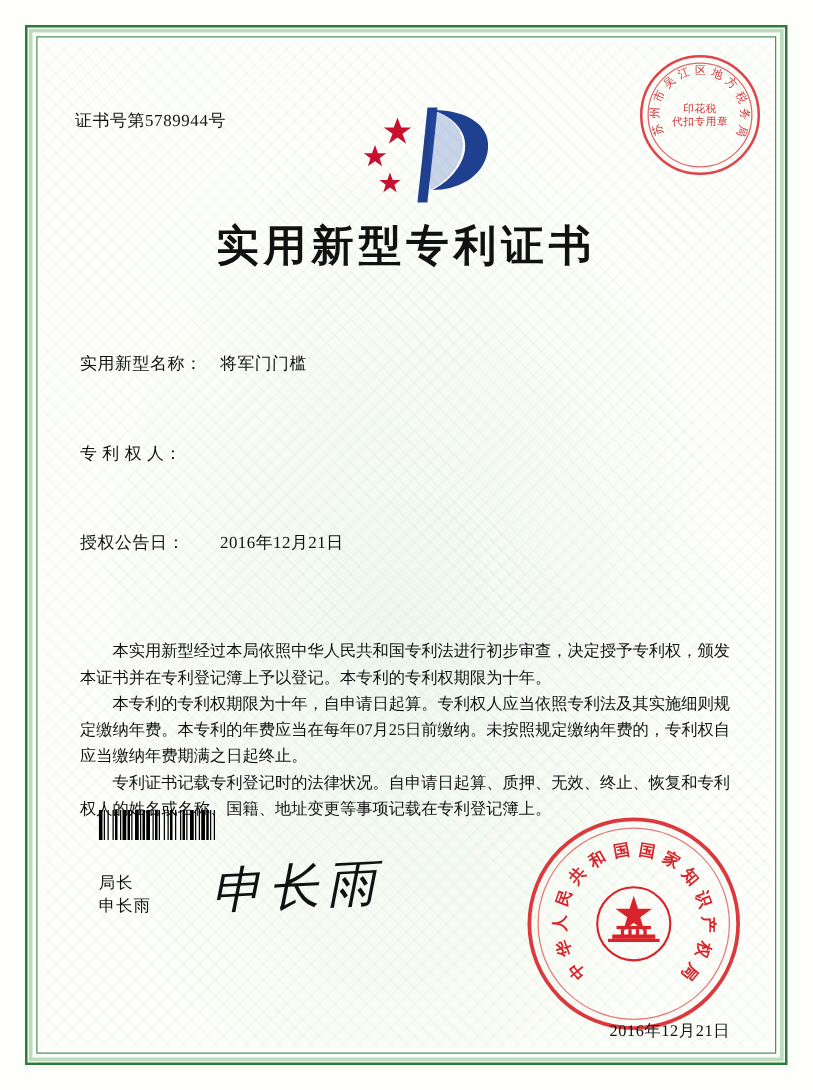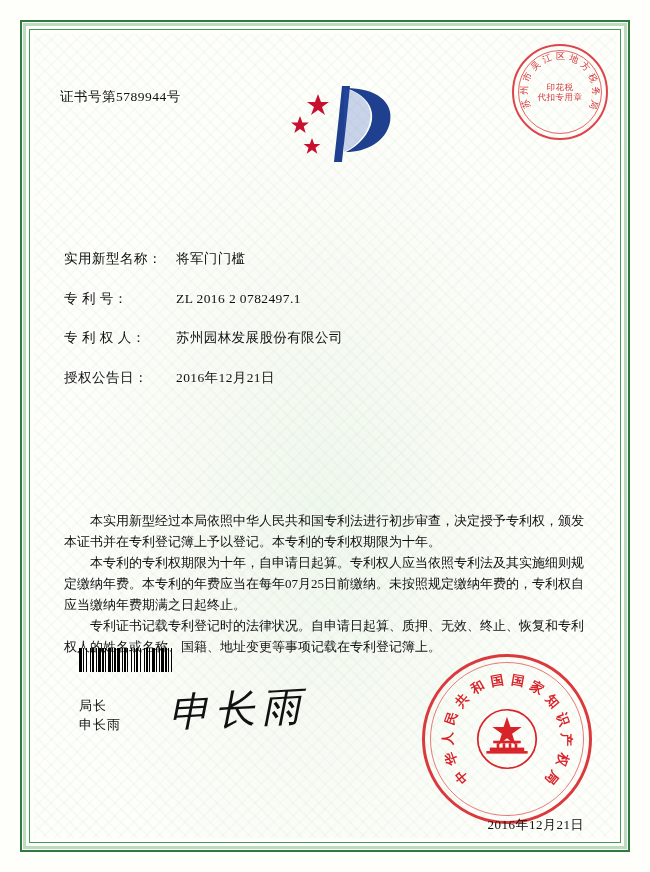--- a/index.html
+++ b/index.html
@@ -157,20 +157,21 @@
     display: flex;
     align-items: baseline;
     margin-bottom: 21.5px;
     font-size: 13.5px;
     color: #111;
   }
   .field .label {
     width: 112px;
     flex: 0 0 112px;
     letter-spacing: 0.5px;
+    margin-top: 32px;
   }
   .field .value {
     flex: 1 1 auto;
     letter-spacing: 0.4px;
   }
 
   
   .body-text {
     position: absolute;
     left: 30px;
@@ -326,33 +327,29 @@
             <span style="transform: rotate(22deg) translate(-4px, -40px); transform-origin: 0px 0px; position: absolute; left: 0px; top: 0px;">地</span>
             <span style="transform: rotate(44deg) translate(-4px, -40px); transform-origin: 0px 0px; position: absolute; left: 0px; top: 0px;">方</span>
             <span style="transform: rotate(66deg) translate(-4px, -40px); transform-origin: 0px 0px; position: absolute; left: 0px; top: 0px;">税</span>
             <span style="transform: rotate(88deg) translate(-4px, -40px); transform-origin: 0px 0px; position: absolute; left: 0px; top: 0px;">务</span>
             <span style="transform: rotate(110deg) translate(-4px, -40px); transform-origin: 0px 0px; position: absolute; left: 0px; top: 0px;">局</span>
           </div>
         <div class="st-center">印花税<br>代扣专用章</div>
       </div>
     </div>
 
+    <div class="title">实用新型专利证书</div>
 
     <div class="fields">
       <div class="field">
         <span class="label">实用新型名称：</span>
         <span class="value">将军门门槛</span>
       </div>
       <div class="field">
-        <span class="label">专 利 号：</span>
-        <span class="value">ZL 2016 2 0782497.1</span>
-      </div>
-      <div class="field">
         <span class="label">专 利 权 人：</span>
-        <span class="value">苏州园林发展股份有限公司</span>
       </div>
       <div class="field">
         <span class="label">授权公告日：</span>
         <span class="value">2016年12月21日</span>
       </div>
     </div>
 
     <div class="body-text">
       <p>本实用新型经过本局依照中华人民共和国专利法进行初步审查，决定授予专利权，颁发本证书并在专利登记簿上予以登记。本专利的专利权期限为十年。</p>
       <p>本专利的专利权期限为十年，自申请日起算。专利权人应当依照专利法及其实施细则规定缴纳年费。本专利的年费应当在每年07月25日前缴纳。未按照规定缴纳年费的，专利权自应当缴纳年费期满之日起终止。</p>

